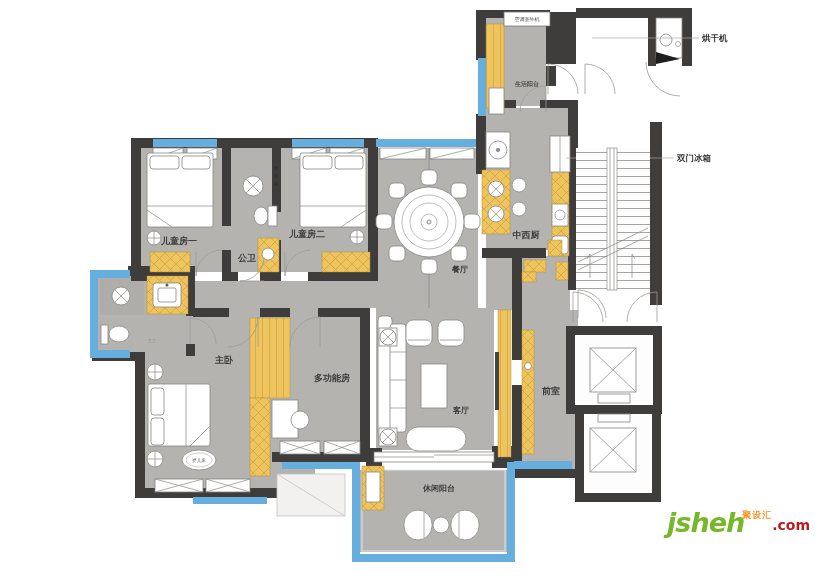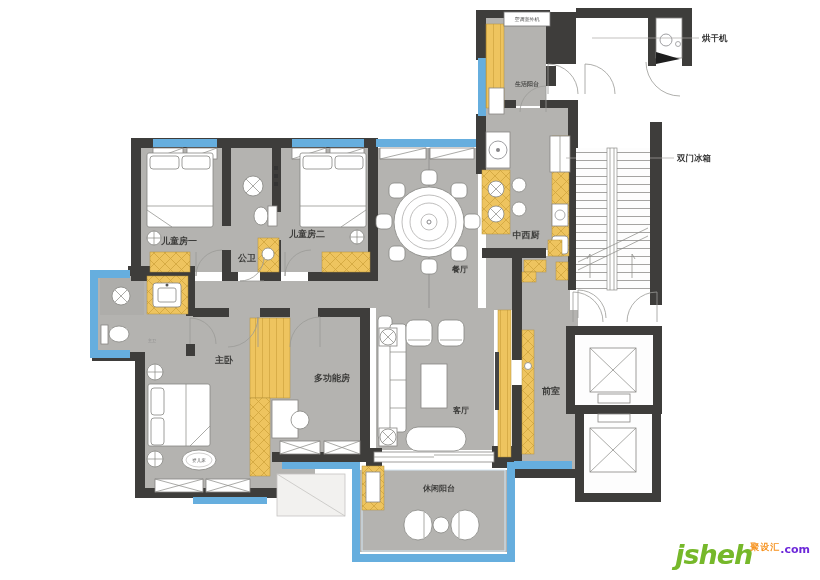--- a/index.html
+++ b/index.html
@@ -15,25 +15,25 @@
   .ln{stroke:#878683;stroke-width:.7;fill:none;}
   .arc{fill:none;stroke:#9b9a97;stroke-width:.8;}
   .leader{stroke:#a9a8a5;stroke-width:.7;}
   .lbl{font-size:9px;font-weight:600;fill:#3c3c3a;text-anchor:middle;}
   .lbl8{font-size:8px;font-weight:600;fill:#3c3c3a;text-anchor:middle;}
   .lbl6{font-size:6px;font-weight:600;fill:#4a4a48;text-anchor:middle;}
   .ann{font-size:8.5px;font-weight:600;fill:#333;}
   .tiny{font-size:4.5px;fill:#555;text-anchor:middle;}
   .tiny2{font-size:4px;fill:#888;text-anchor:middle;}
   .acbox{font-size:5px;fill:#444;text-anchor:middle;}
-  .logo{position:absolute;right:10px;top:541px;display:flex;align-items:flex-start;line-height:1;}
+  .logo{position:absolute;right:10px;top:509px;display:flex;align-items:flex-start;line-height:1;}
   .logo-brand{color:#76b82a;font-size:27px;font-weight:bold;letter-spacing:-1px;font-style:italic;}
   .logo-col{display:flex;flex-direction:row;margin-left:-2px;margin-top:2px;}
   .logo-cn{color:#f6921e;font-size:9px;font-weight:bold;letter-spacing:1px;}
-  .logo-tld{color:#6d28d9;font-size:11px;font-weight:bold;margin-top:1px;}
+  .logo-tld{color:#b91c1c;font-size:14px;font-weight:bold;margin-top:7px;}
 </style>
 </head>
 <body>
 
 <div class="stage">
 <svg width="820" height="580" viewBox="0 0 820 580">
   <defs>
     <pattern id="cabX" width="11" height="11" patternUnits="userSpaceOnUse">
       <rect width="11" height="11" fill="#eec45f"></rect>
       <path d="M0,0 L11,11 M11,0 L0,11" stroke="#cfa43e" stroke-width=".8"></path>

